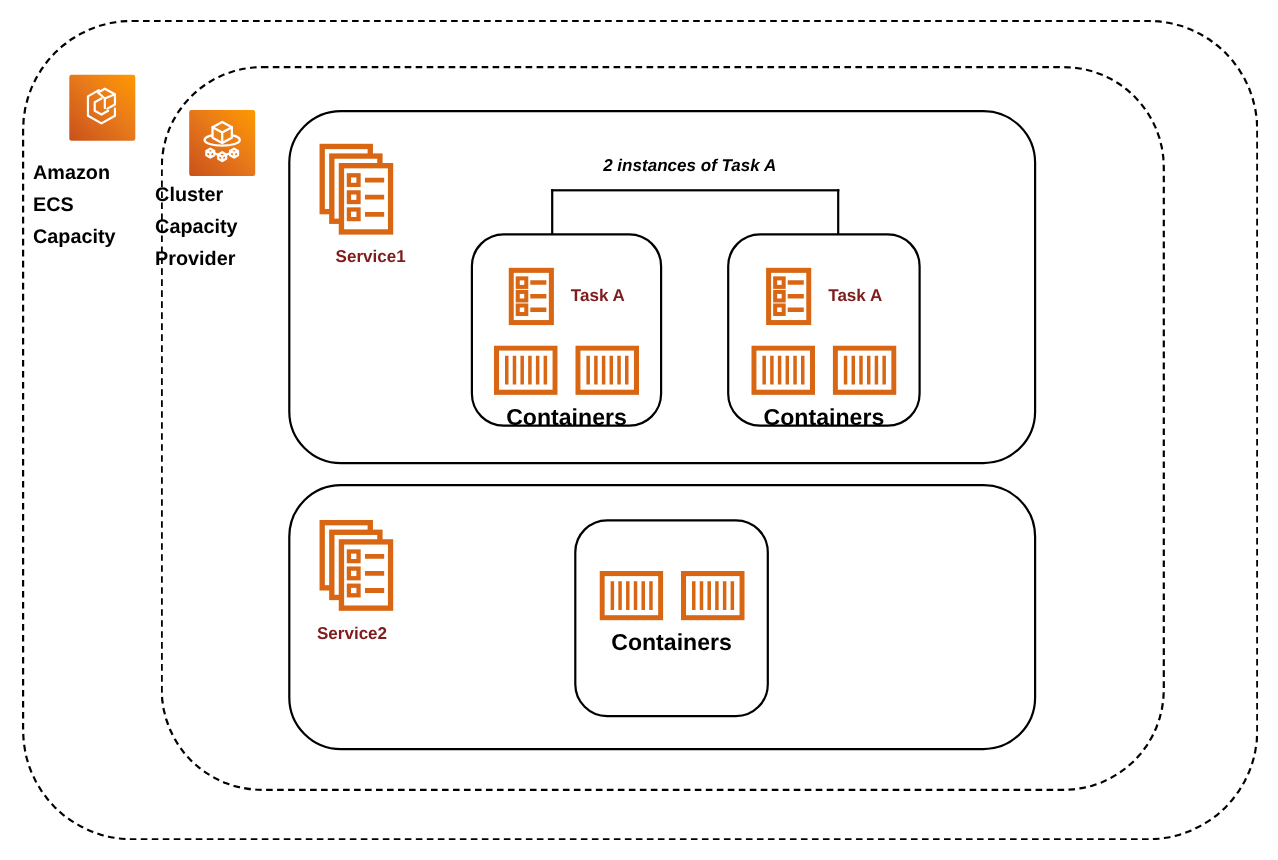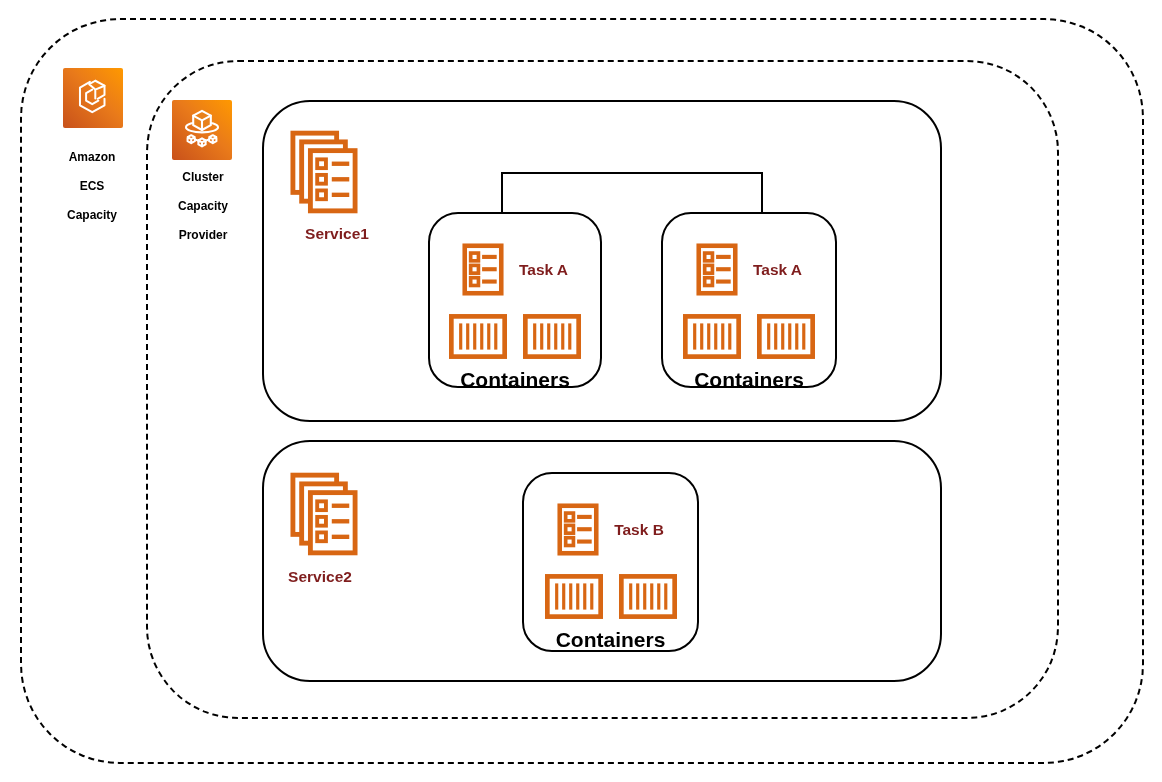--- a/index.html
+++ b/index.html
@@ -3,21 +3,21 @@
 <meta charset="utf-8">
 <style>
   html,body{margin:0;padding:0;}
   body{
     width:1162px;height:782px;position:relative;background:#ffffff;
     font-family:"Liberation Sans",sans-serif;color:#000;overflow:hidden;
   }
   .abs{position:absolute;}
   .dashed-box{border:2.5px dashed #000;background:transparent;}
   .solid-box{border:2.5px solid #000;background:#fff;}
-  .lbl{font-weight:bold;font-size:12px;line-height:29px;text-align:center;color:#000;}
+  .lbl{font-weight:bold;font-size:18px;line-height:29px;text-align:left;color:#000;}
   .lbl-s{font-weight:bold;font-size:15.5px;color:#7f1d1d;}
   .aws-tile{
     width:60px;height:60px;border-radius:2px;
     background:linear-gradient(45deg,#C8511B 0%,#E97A1A 55%,#FF9900 100%);
     display:flex;align-items:center;justify-content:center;
   }
   .aws-tile svg{display:block;}
   .outline-icon{display:block;}
   .outline-icon .pg{fill:#fff;stroke:#D86613;stroke-width:5;}
   .outline-icon .sq{fill:#fff;stroke:#D86613;stroke-width:4;}
@@ -79,20 +79,21 @@
     <rect class="pg" x="21" y="21" width="46" height="62"></rect>
     <rect class="sq" x="28" y="30" width="9" height="9"></rect>
     <rect class="sq" x="28" y="46" width="9" height="9"></rect>
     <rect class="sq" x="28" y="62" width="9" height="9"></rect>
     <line class="ln" x1="43" y1="34.5" x2="61" y2="34.5"></line>
     <line class="ln" x1="43" y1="50.5" x2="61" y2="50.5"></line>
     <line class="ln" x1="43" y1="66.5" x2="61" y2="66.5"></line>
   </svg>
   <div class="abs lbl-s" style="left:18px;top:123px;width:110px;text-align:center;">Service1</div>
 
+  <div class="abs annotation" style="left:238px;top:40px;width:250px;">2 instances of Task A</div>
   <div class="abs bracket" style="left:237px;top:70px;width:258px;height:40px;"></div>
 
   <div class="abs task-box" style="left:164px;top:110px;width:174px;height:176px;">
     <div class="task-head">
       <svg class="outline-icon" width="42" height="55" viewBox="0 0 46 58">
         <rect class="pg" x="3" y="3" width="40" height="52"></rect>
         <rect class="sq" x="9.5" y="11" width="8.5" height="8.5" stroke-width="3.6"></rect>
         <rect class="sq" x="9.5" y="24.5" width="8.5" height="8.5" stroke-width="3.6"></rect>
         <rect class="sq" x="9.5" y="38" width="8.5" height="8.5" stroke-width="3.6"></rect>
         <line class="ln" x1="22" y1="15.2" x2="38" y2="15.2" stroke-width="3.6"></line>
@@ -178,32 +179,20 @@
     <rect class="sq" x="28" y="30" width="9" height="9"></rect>
     <rect class="sq" x="28" y="46" width="9" height="9"></rect>
     <rect class="sq" x="28" y="62" width="9" height="9"></rect>
     <line class="ln" x1="43" y1="34.5" x2="61" y2="34.5"></line>
     <line class="ln" x1="43" y1="50.5" x2="61" y2="50.5"></line>
     <line class="ln" x1="43" y1="66.5" x2="61" y2="66.5"></line>
   </svg>
   <div class="abs lbl-s" style="left:1px;top:126px;width:110px;text-align:center;">Service2</div>
 
   <div class="abs task-box" style="left:258px;top:30px;width:177px;height:180px;">
-    <div class="task-head">
-      <svg class="outline-icon" width="42" height="55" viewBox="0 0 46 58">
-        <rect class="pg" x="3" y="3" width="40" height="52"></rect>
-        <rect class="sq" x="9.5" y="11" width="8.5" height="8.5" stroke-width="3.6"></rect>
-        <rect class="sq" x="9.5" y="24.5" width="8.5" height="8.5" stroke-width="3.6"></rect>
-        <rect class="sq" x="9.5" y="38" width="8.5" height="8.5" stroke-width="3.6"></rect>
-        <line class="ln" x1="22" y1="15.2" x2="38" y2="15.2" stroke-width="3.6"></line>
-        <line class="ln" x1="22" y1="28.7" x2="38" y2="28.7" stroke-width="3.6"></line>
-        <line class="ln" x1="22" y1="42.2" x2="38" y2="42.2" stroke-width="3.6"></line>
-      </svg>
-      <span class="lbl-s">Task B</span>
-    </div>
     <div class="containers-row">
       <svg class="outline-icon" width="58" height="45" viewBox="0 0 62 48">
         <rect x="2.5" y="2.5" width="57" height="43" fill="#fff" stroke="#D86613" stroke-width="5"></rect>
         <g stroke="#D86613" stroke-width="3.4">
           <line x1="12.5" y1="10" x2="12.5" y2="38"></line>
             <line x1="20" y1="10" x2="20" y2="38"></line>
           <line x1="27.5" y1="10" x2="27.5" y2="38"></line>
             <line x1="35" y1="10" x2="35" y2="38"></line>
           <line x1="42.5" y1="10" x2="42.5" y2="38"></line>
             <line x1="50" y1="10" x2="50" y2="38"></line>

